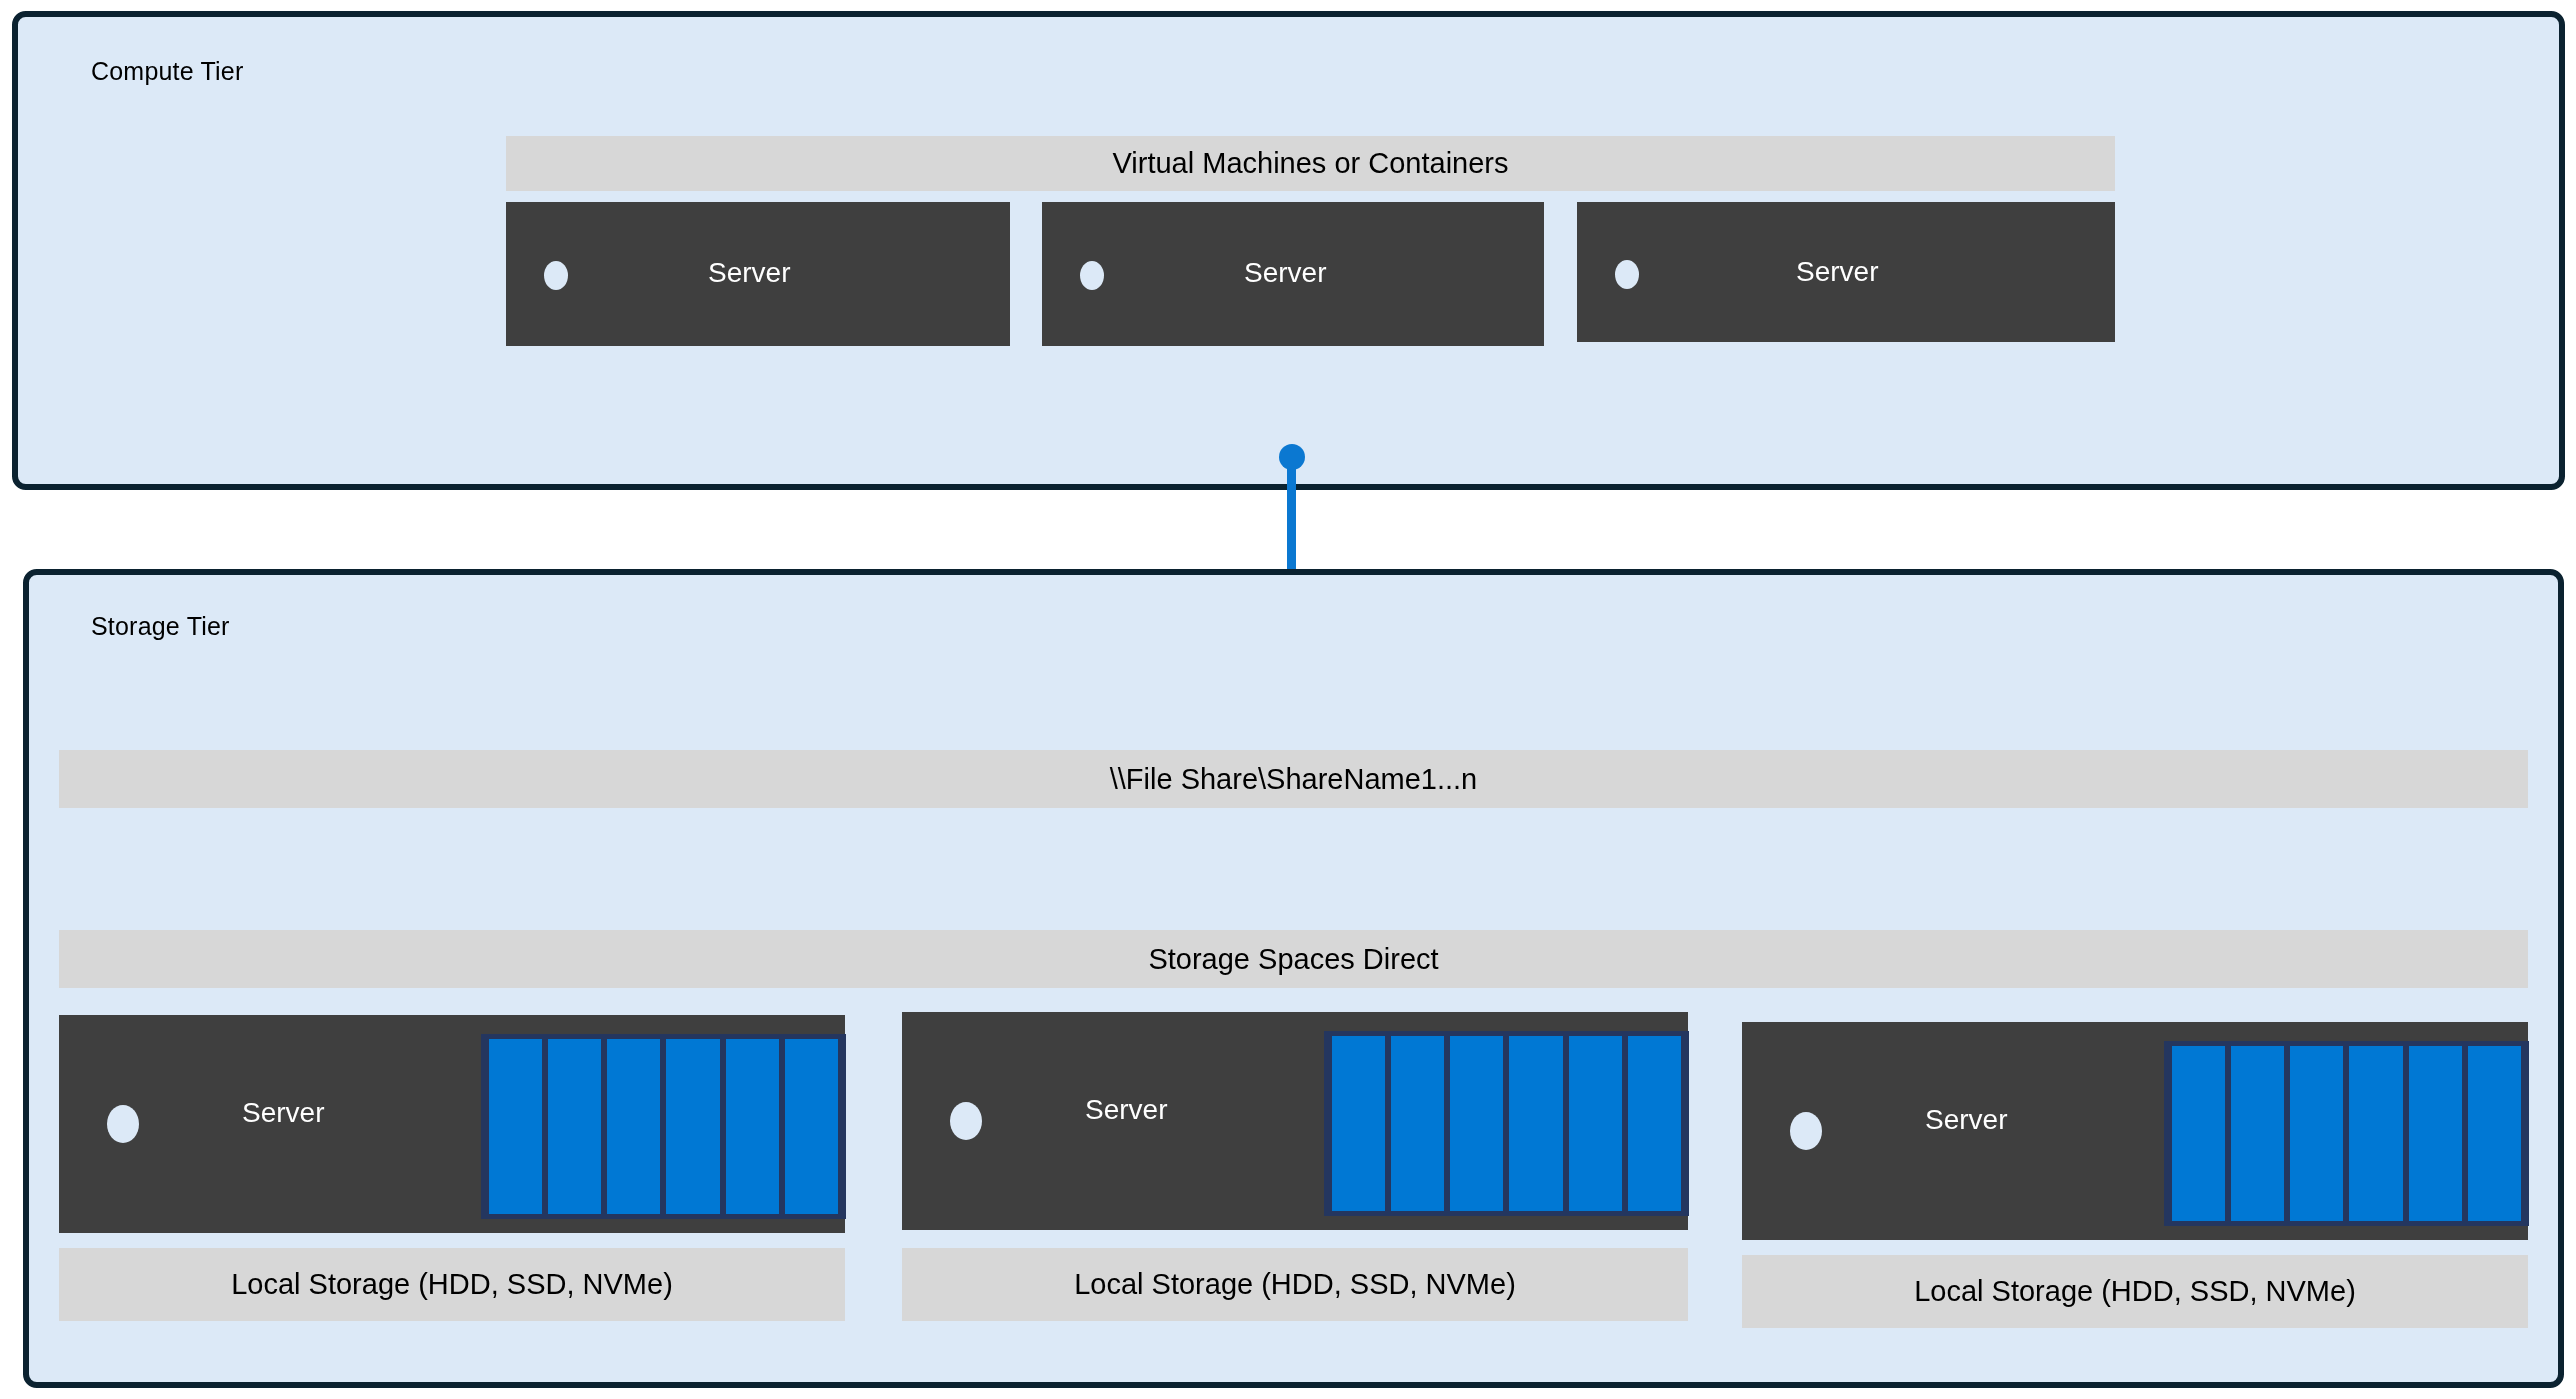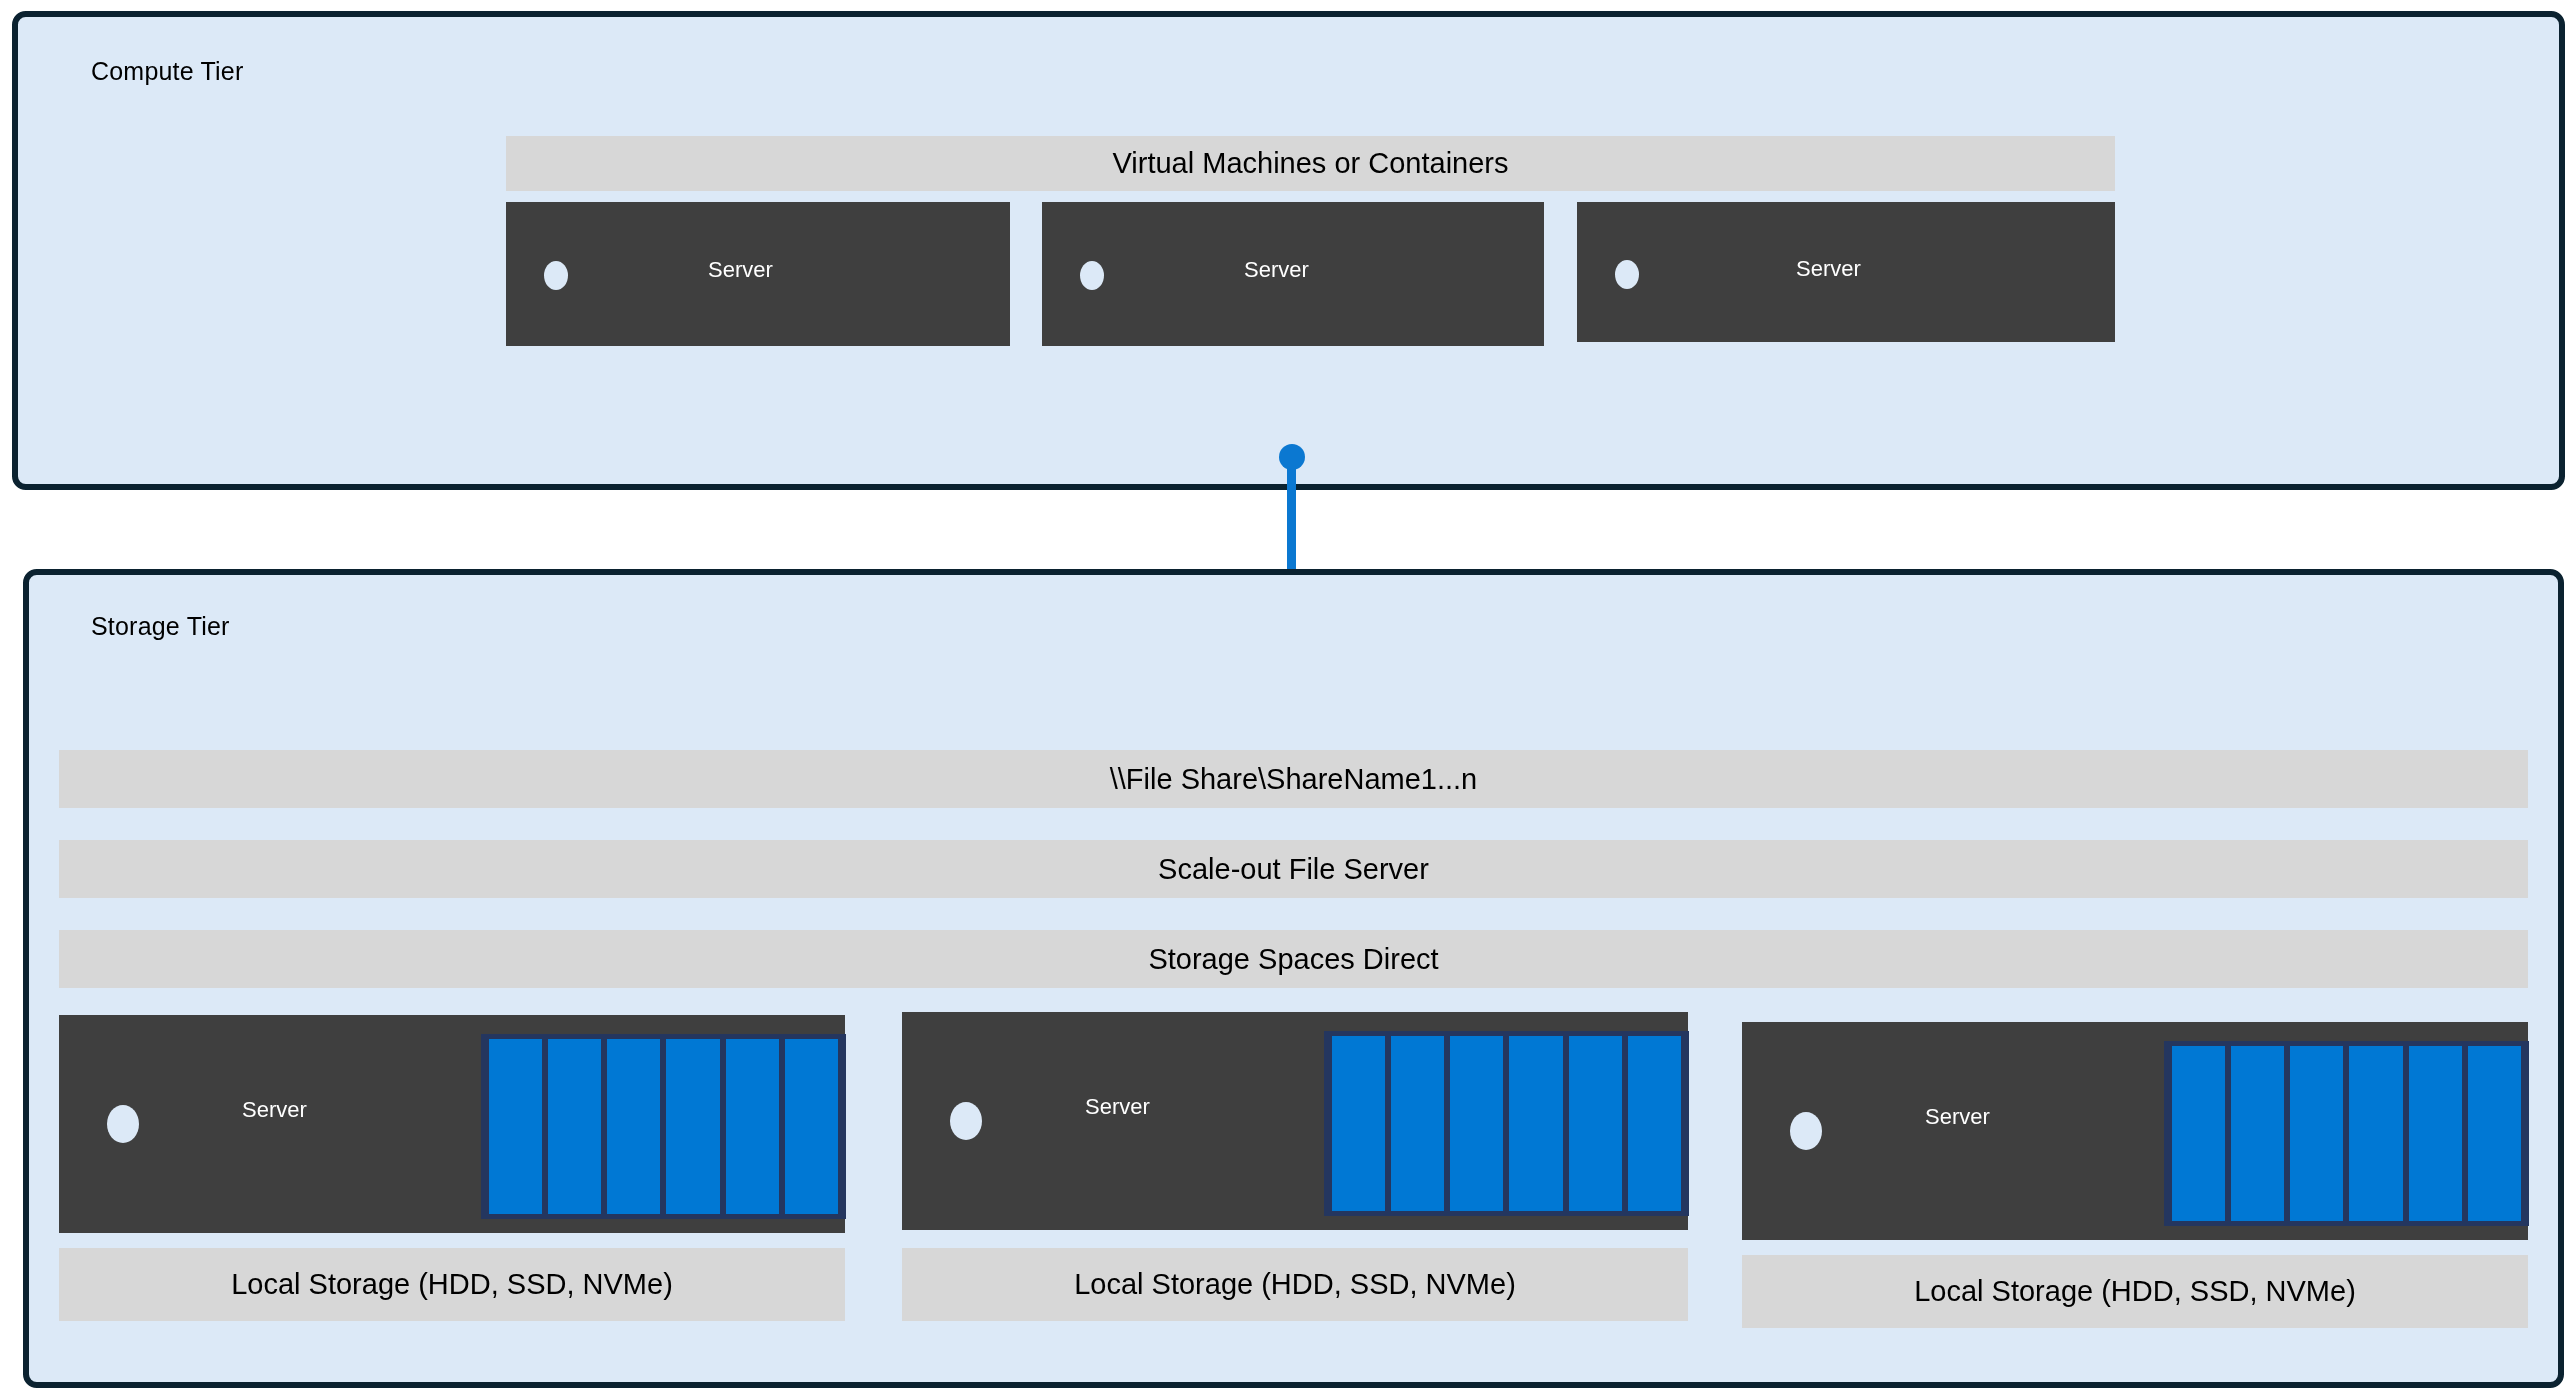--- a/index.html
+++ b/index.html
@@ -74,21 +74,21 @@
     box-sizing: border-box;
   }
   .server-led {
     position: absolute;
     background: #dce9f7;
     border-radius: 50%;
   }
   .server-label {
     position: absolute;
     color: #ffffff;
-    font-size: 22px;
+    font-size: 28px;
     white-space: nowrap;
     line-height: 1;
   }
 
   
   .disk-array {
     position: absolute;
     background: #24365f;
     display: flex;
     align-items: stretch;
@@ -169,23 +169,20 @@
   </svg>
 
   <div class="tier" id="storage-tier"></div>
 
   <div class="tier-title" id="storage-title">Storage Tier</div>
 
   <div class="band" style="left:59px; top:750px; width:2469px; height:58px;text-align:center;">
     <span class="band-label">\\File Share\ShareName1...n</span>
   </div>
 
-  <div class="band" style="left:59px; top:840px; width:2469px; height:58px;">
-    <span class="band-label">Scale-out File Server</span>
-  </div>
 
   <div class="band" style="left:59px; top:930px; width:2469px; height:58px;">
     <span class="band-label">Storage Spaces Direct</span>
   </div>
 
   <div class="server" style="left:59px; top:1015px; width:786px; height:218px;">
     <span class="server-led" style="left:48px; top:90px; width:32px; height:38px;"></span>
     <span class="server-label" style="left:183px; top:84px;">Server</span>
     <div class="disk-array" style="left:422px; top:19px; width:365px; height:185px;">
       <span class="disk"></span>

